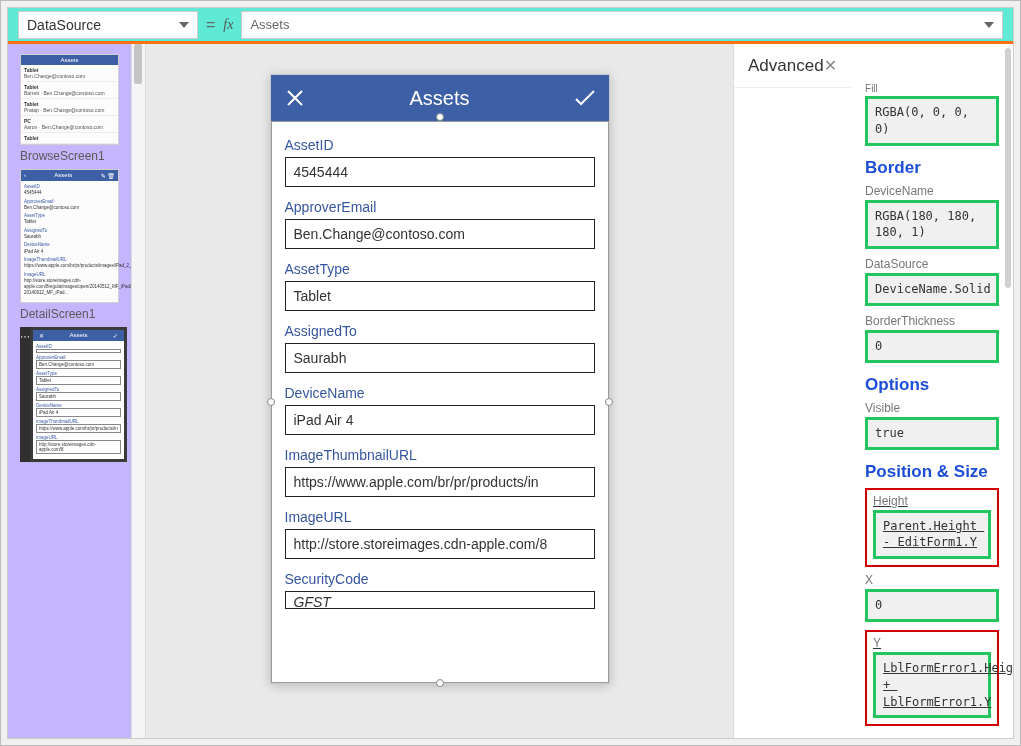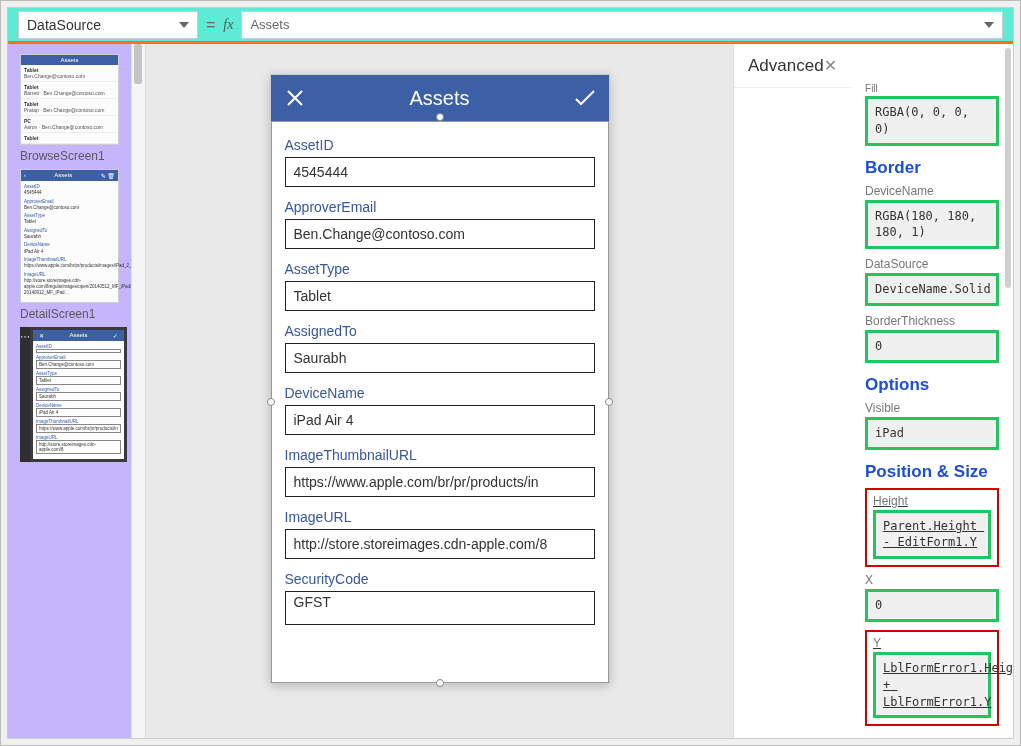--- a/index.html
+++ b/index.html
@@ -209,21 +209,21 @@
           <div class="card">
             <div class="card-label">ImageThumbnailURL</div>
             <div class="card-input">https://www.apple.com/br/pr/products/in</div>
           </div>
           <div class="card">
             <div class="card-label">ImageURL</div>
             <div class="card-input">http://store.storeimages.cdn-apple.com/8</div>
           </div>
           <div class="card">
             <div class="card-label">SecurityCode</div>
-            <div class="card-input" style="height:34px; padding-top:2px;">GFST</div>
+            <div class="card-input" style="height:18px; padding-top:2px;font-style:italic;">GFST</div>
           </div>
         </div>
       </div>
     </div>
 
     <div class="adv">
       <div class="adv-hdr">
         <h2>Advanced</h2>
         <span class="adv-close">✕</span>
       </div>
@@ -247,21 +247,21 @@
           <div class="prop">
             <div class="prop-label">BorderThickness</div>
             <div class="prop-val">0</div>
           </div>
         </div>
 
         <div class="sect">
           <div class="sect-title">Options</div>
           <div class="prop">
             <div class="prop-label">Visible</div>
-            <div class="prop-val">iPad</div>
+            <div class="prop-val">true</div>
           </div>
         </div>
 
         <div class="sect">
           <div class="sect-title">Position &amp; Size</div>
 
           <div class="highlight-box">
             <div class="prop" style="margin-bottom:0">
               <div class="prop-label">Height</div>
               <div class="prop-val">Parent.Height - EditForm1.Y</div>

